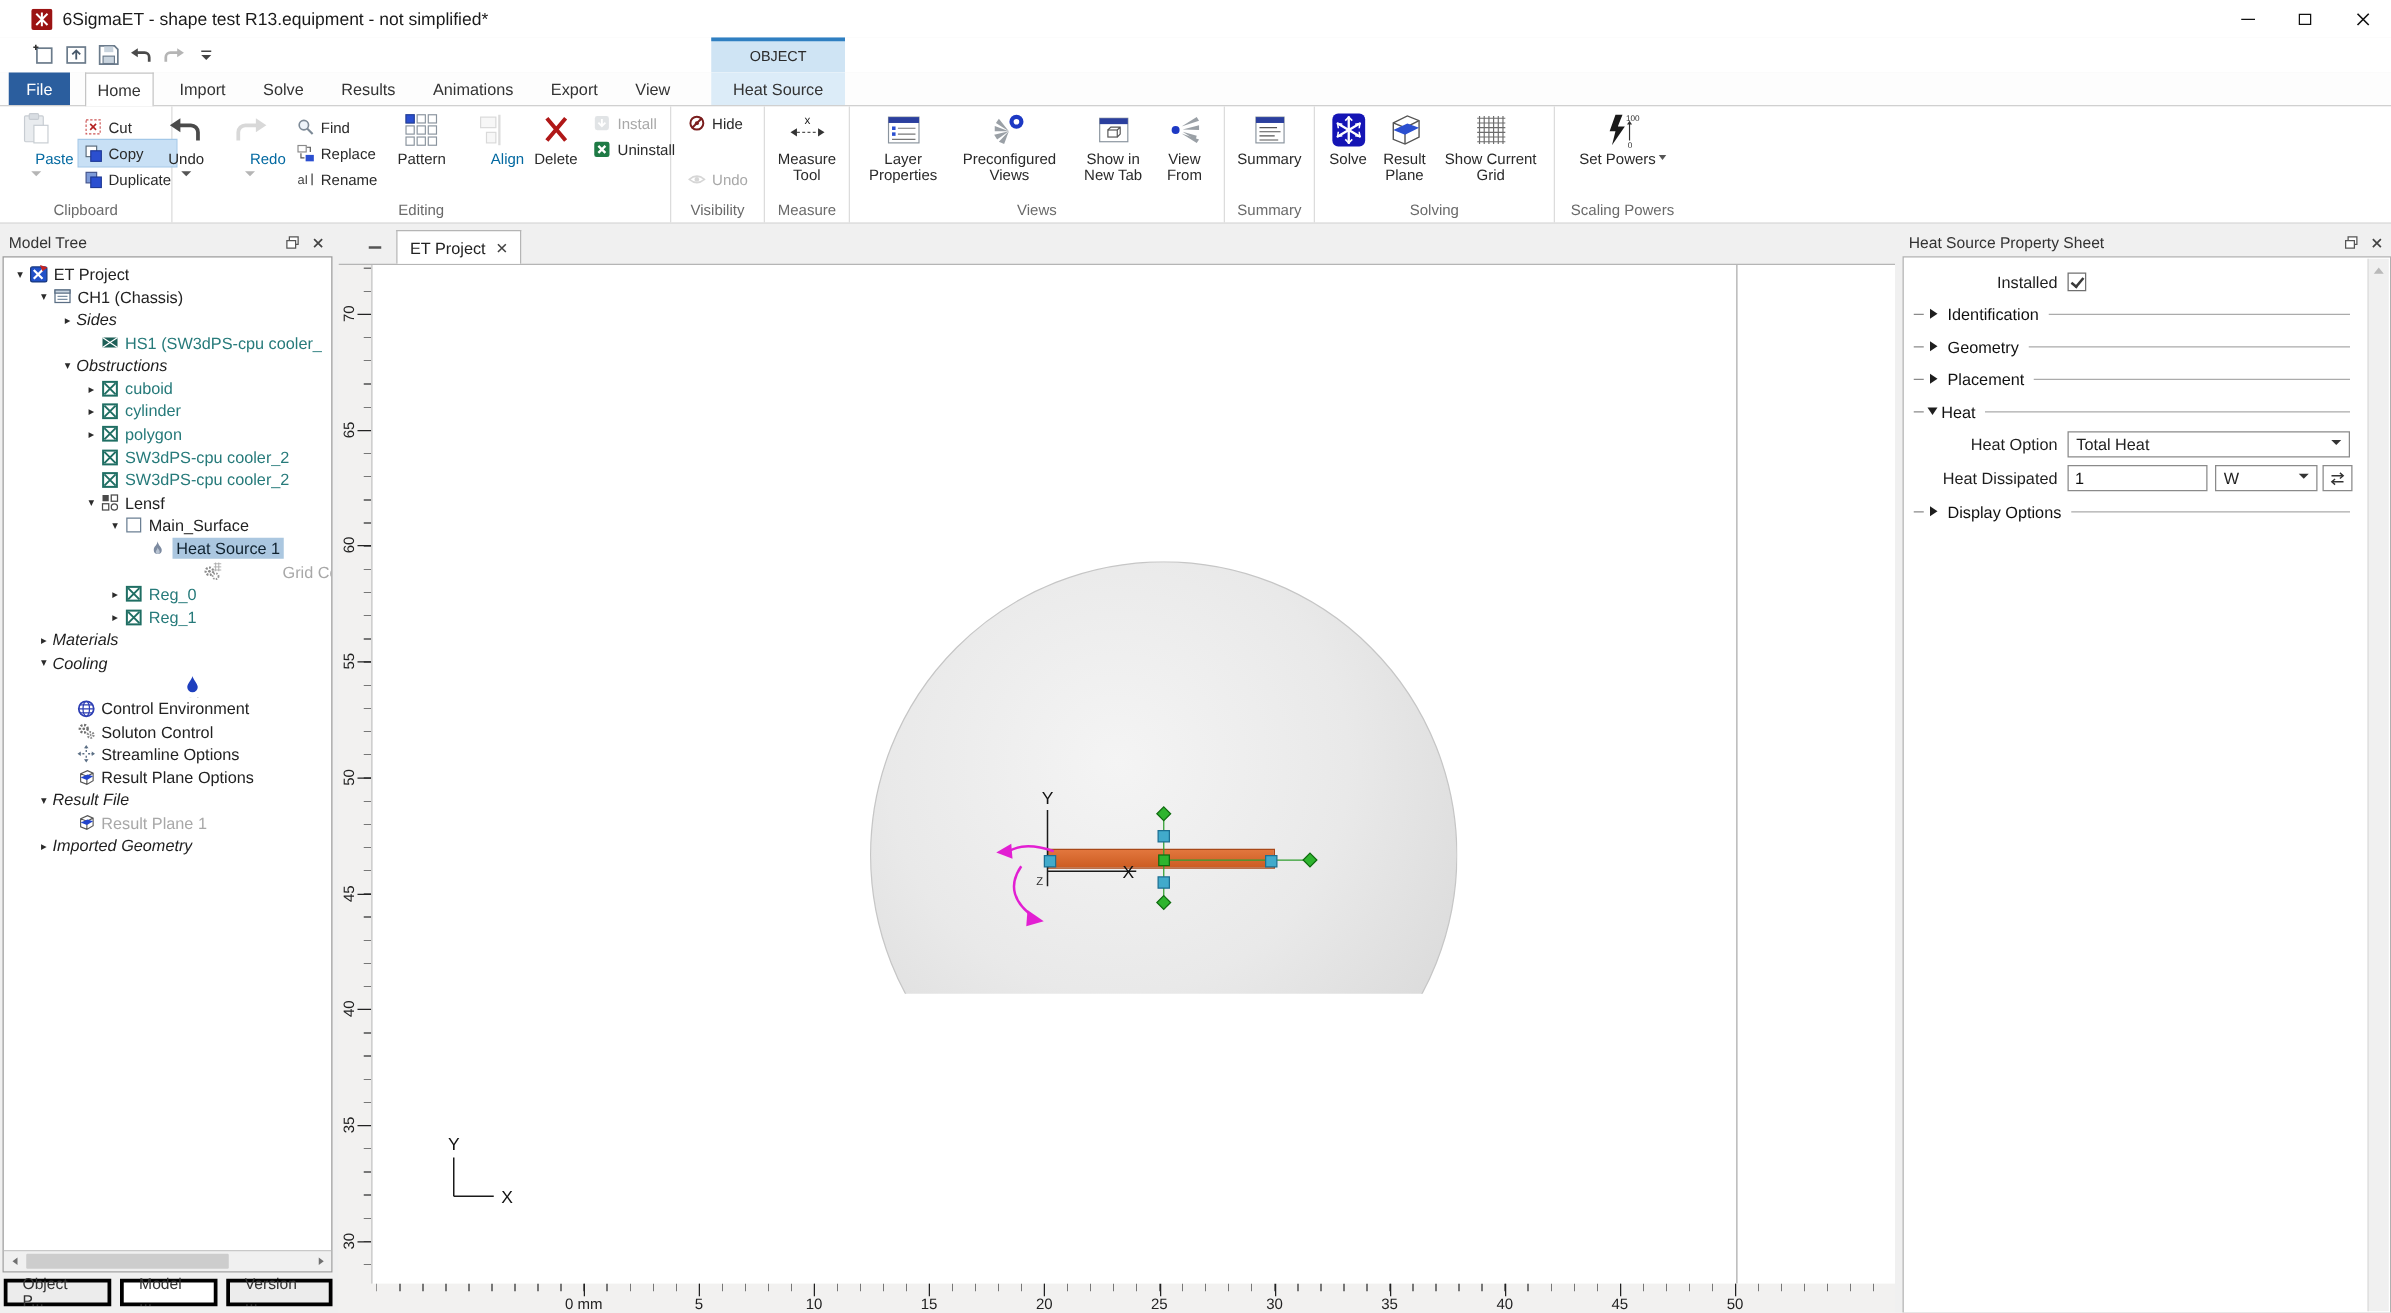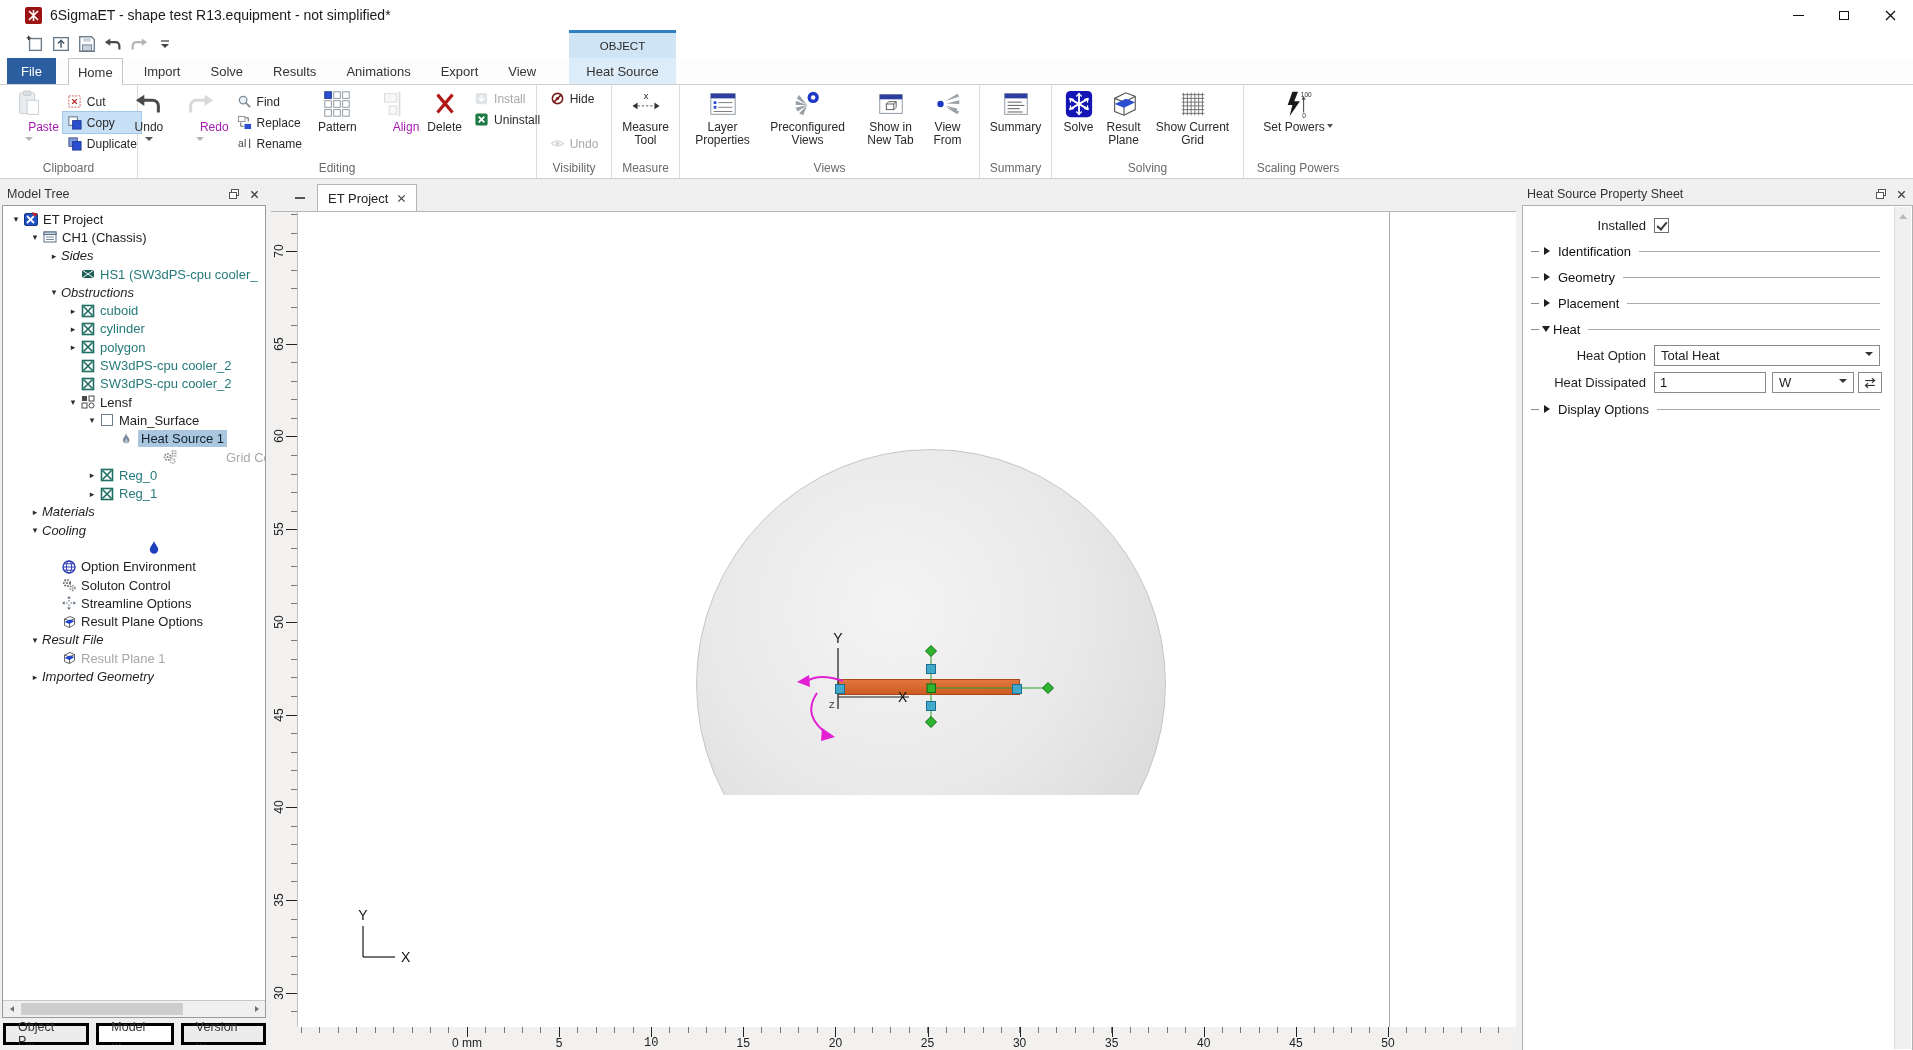--- a/index.html
+++ b/index.html
@@ -31,21 +31,21 @@
   .rtab.active { background:#fff; border:1px solid #c5c5c5; border-bottom:none; height:27px; margin-bottom:-1px; }
   .rtab.contextual { position:absolute; left:569px; width:107px; justify-content:center; background:#dcecf8; margin:0; }
 
   
   .ribbon { height:94px; background:#fff; border-bottom:1px solid #cfcfcf; display:flex; }
   .rgroup { border-right:1px solid #dcdcdc; display:flex; flex-direction:column; flex:none; }
   .grpbody { flex:1; display:flex; align-items:flex-start; justify-content:center; padding-top:3px; }
   .grplabel { height:17px; text-align:center; font-size:12px; color:#6a6a6a; line-height:15px; }
   .rbig { display:flex; flex-direction:column; align-items:center; padding:1px 4px 0 4px; }
   .rbig .blabel { margin-top:2px; font-size:12px; line-height:13px; text-align:center; color:#2a2a2a; }
-  .rbig.disabled .blabel { color:#a21caf;margin-left:28px; }
+  .rbig.disabled .blabel { color:#0369a1;margin-left:28px; }
   .rbig.disabled svg { opacity:.55; }
   .smallcol { display:flex; flex-direction:column; justify-content:flex-start; padding-top:3px; }
   .smallcol.centered { justify-content:center; padding-top:0; }
   .rsmall { height:21px; display:flex; align-items:center; gap:5px; padding:0 4px; font-size:12px; color:#2a2a2a; white-space:nowrap; }
   .rsmall.disabled { color:#a8a8a8; }
   .rsmall.disabled svg { opacity:.55; }
   .rsmall.hl { background:#c8e0f5; outline:1px solid #a3c8e8; }
   .caret-down { width:0; height:0; border:4px solid transparent; border-top:4.5px solid #555; margin-top:3px; }
   .caret-down.sm { border-width:3.5px; border-top-width:4px; margin:0 0 0 2px; }
   .caret-down.disabled { border-top-color:#b5b5b5; }
@@ -759,21 +759,21 @@
           </div>
           <div class="trow normal" style="padding-left: 44px;">
             <span class="tarrow"></span>
             <span class="ticon">
               <svg viewBox="0 0 16 16">
                 <circle cx="8" cy="8" r="6" fill="none" stroke="#2e3fb4" stroke-width="1.4"></circle>
                 <ellipse cx="8" cy="8" rx="2.6" ry="6" fill="none" stroke="#2e3fb4"></ellipse>
                 <path d="M2 8 h12 M3 4.8 h10 M3 11.2 h10" stroke="#2e3fb4"></path>
               </svg>
             </span>
-            <span class="tlabel">Option Environment</span>
+            <span class="tlabel">Control Environment</span>
           </div>
           <div class="trow normal" style="padding-left: 44px;">
             <span class="tarrow"></span>
             <span class="ticon">
               <svg viewBox="0 0 16 16">
                 <circle cx="6" cy="6" r="3.1" fill="none" stroke="#707070" stroke-width="2" stroke-dasharray="1.6 1.3"></circle>
                 <circle cx="6" cy="6" r="1.1" fill="#707070"></circle>
                 <circle cx="11.5" cy="11" r="2.3" fill="none" stroke="#8c8c8c" stroke-width="1.8" stroke-dasharray="1.3 1.1"></circle>
                 <circle cx="11.5" cy="11" r=".8" fill="#8c8c8c"></circle>
               </svg>
@@ -919,21 +919,21 @@
       </div>
     </div>
     <div class="hrow">
       <div class="corner"></div>
       <div class="hruler">
           <div class="hmajor" style="left: 170px;"></div>
           <div class="hlab" style="left: 170px;">0 mm</div>
           <div class="hmajor" style="left: 262.1px;"></div>
           <div class="hlab" style="left: 262.1px;">5</div>
           <div class="hmajor" style="left: 354.2px;"></div>
-          <div class="hlab" style="left: 354.2px; font-family: Liberation Mono, monospace;">10</div>
+          <div class="hlab" style="left: 354.2px;">10</div>
           <div class="hmajor" style="left: 446.3px;"></div>
           <div class="hlab" style="left: 446.3px;">15</div>
           <div class="hmajor" style="left: 538.4px;"></div>
           <div class="hlab" style="left: 538.4px;">20</div>
           <div class="hmajor" style="left: 630.5px;"></div>
           <div class="hlab" style="left: 630.5px;">25</div>
           <div class="hmajor" style="left: 722.6px;"></div>
           <div class="hlab" style="left: 722.6px;">30</div>
           <div class="hmajor" style="left: 814.7px;"></div>
           <div class="hlab" style="left: 814.7px;">35</div>

